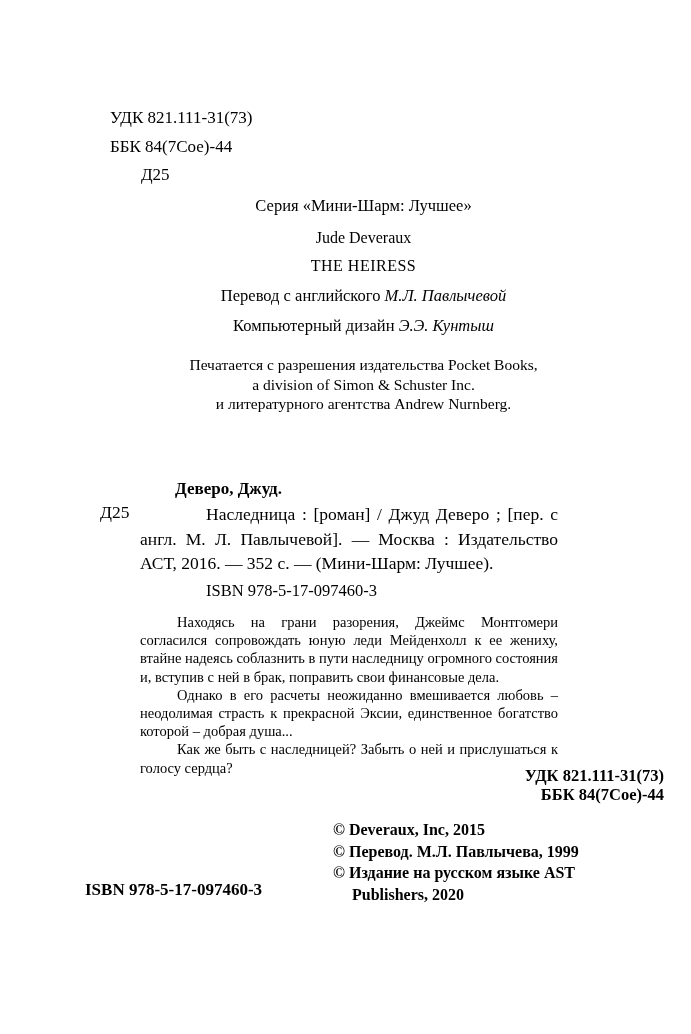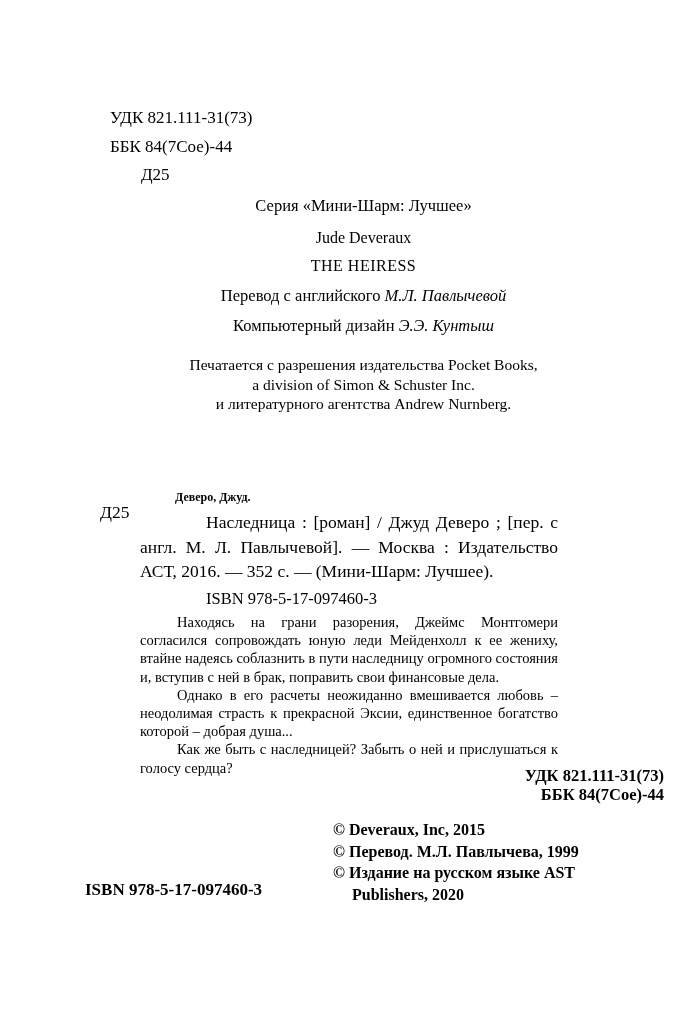--- a/index.html
+++ b/index.html
@@ -56,23 +56,22 @@
   }
   .card-code {
     position: absolute;
     left: -40px;
     top: 24px;
     font-size: 17.5px;
   }
   .card-author {
     font-weight: bold;
     margin-left: 35px;
-    font-size: 12px;
+    font-size: 17px;
     line-height: 22px;
-    margin-top: 8px;
   }
   .card-desc {
     margin: 2px 0 0 0;
     text-indent: 66px;
     text-align: justify;
     font-size: 17.5px;
     line-height: 24.5px;
   }
   .card-isbn {
     margin-left: 66px;

